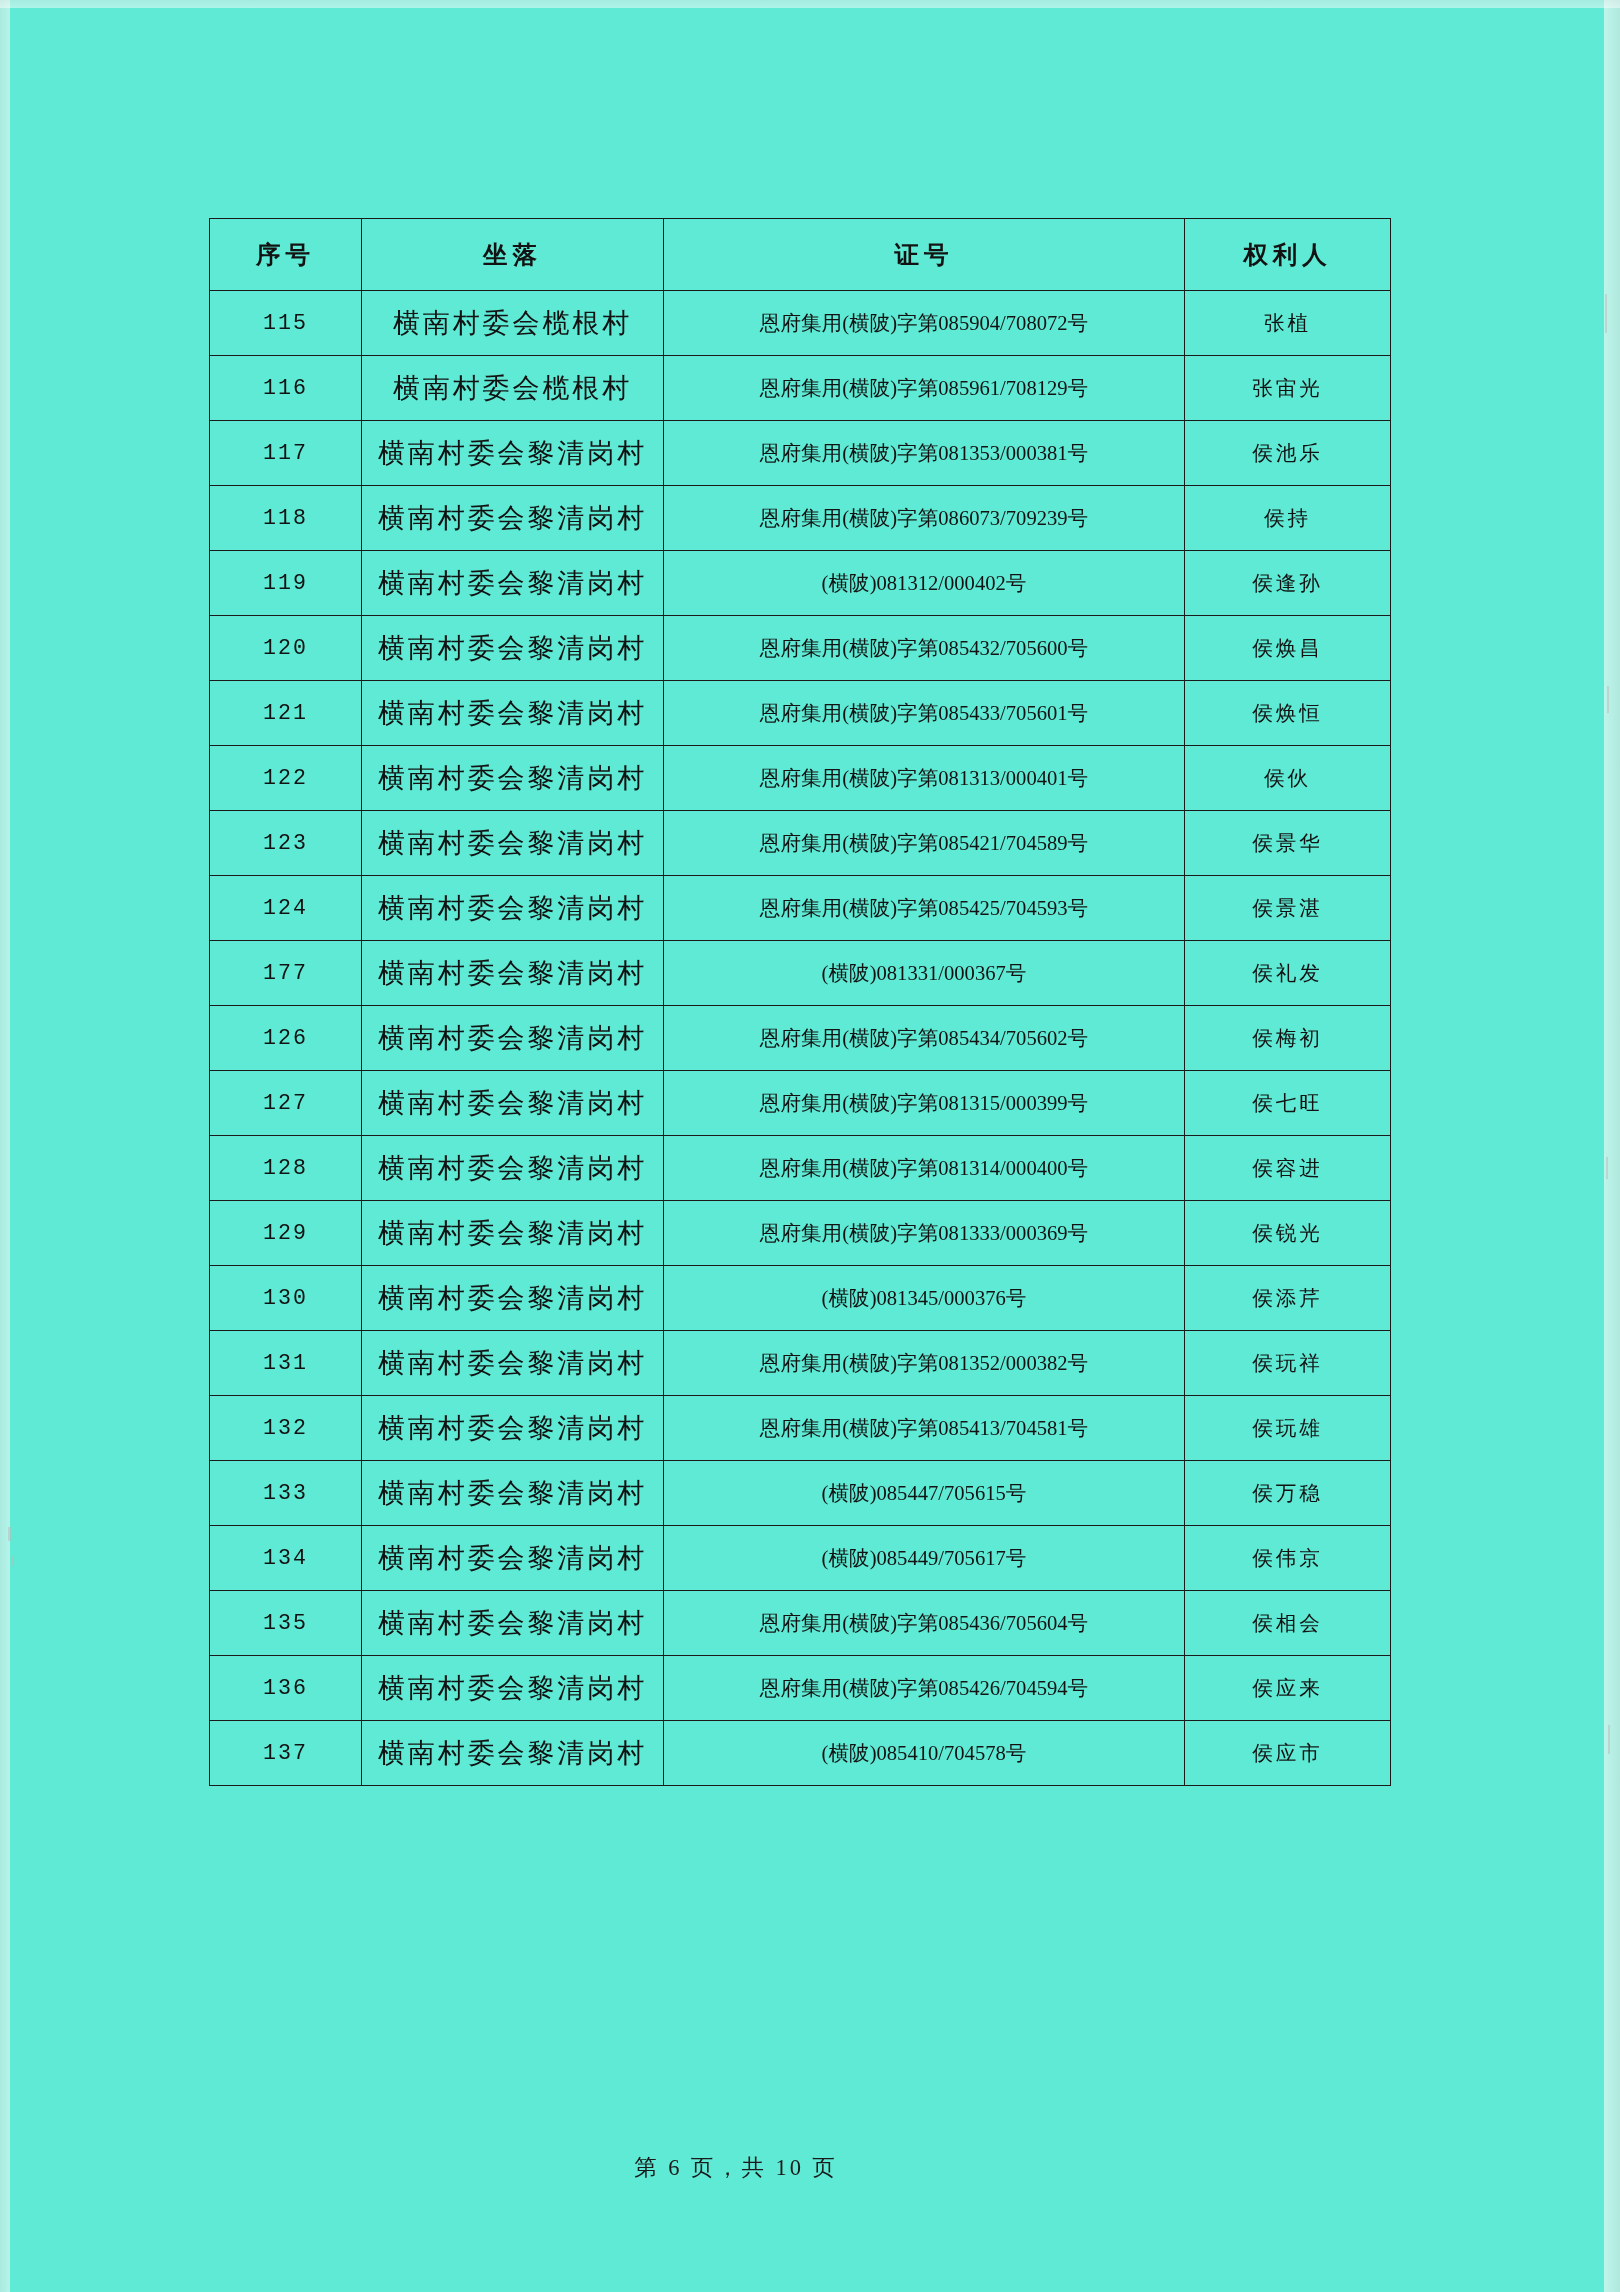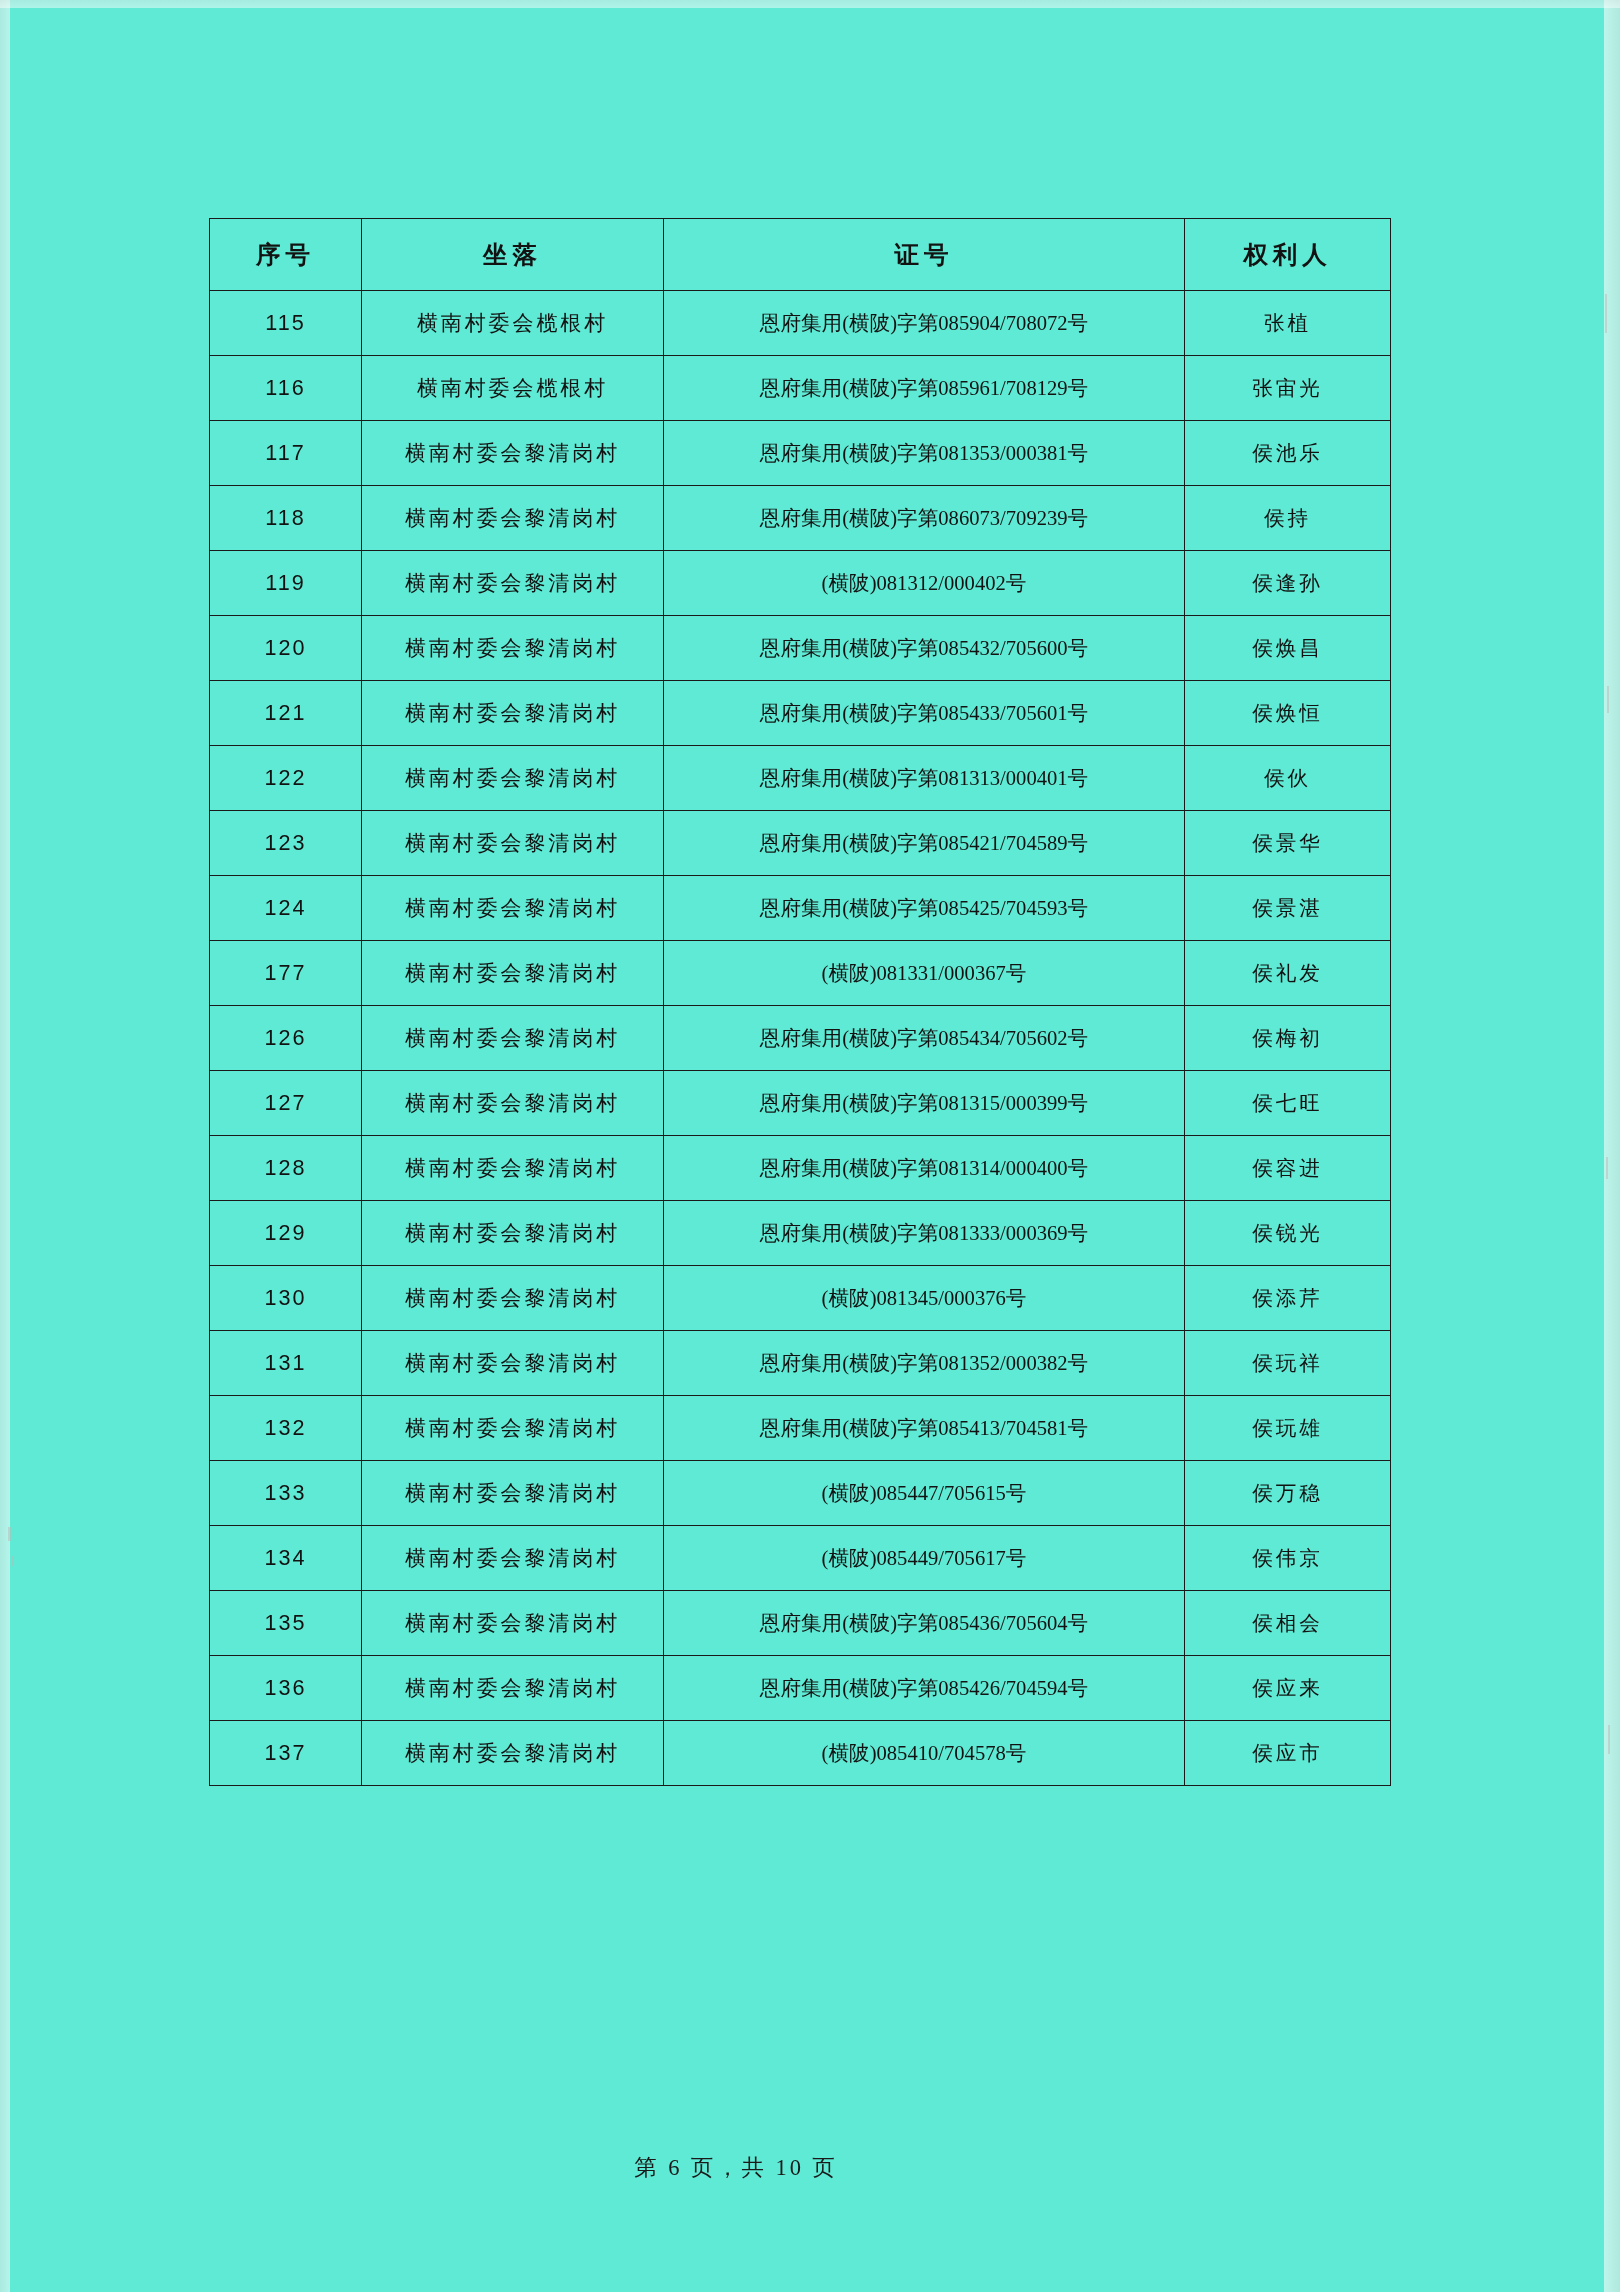--- a/index.html
+++ b/index.html
@@ -86,25 +86,25 @@
 
   tbody td {
     height: 64px;
     font-size: 20.6px;
     letter-spacing: 1px;
     font-family: "Liberation Serif", "DejaVu Serif", serif;
   }
   tbody td.seq {
     font-size: 21.6px;
     letter-spacing: 2px;
-    font-family: Liberation Sans, sans-serif;
+    font-family: Liberation Mono, monospace;
   }
   tbody td.loc {
     letter-spacing: 2.9px;
-    font-size: 21px;
+    font-size: 27px;
     font-family: Liberation Serif, serif;
   }
   tbody td.cert {
     letter-spacing: 0px;
     font-size: 20.6px;
   }
   tbody td.owner {
     letter-spacing: 2.9px;
     font-size: 20.6px;
   }

